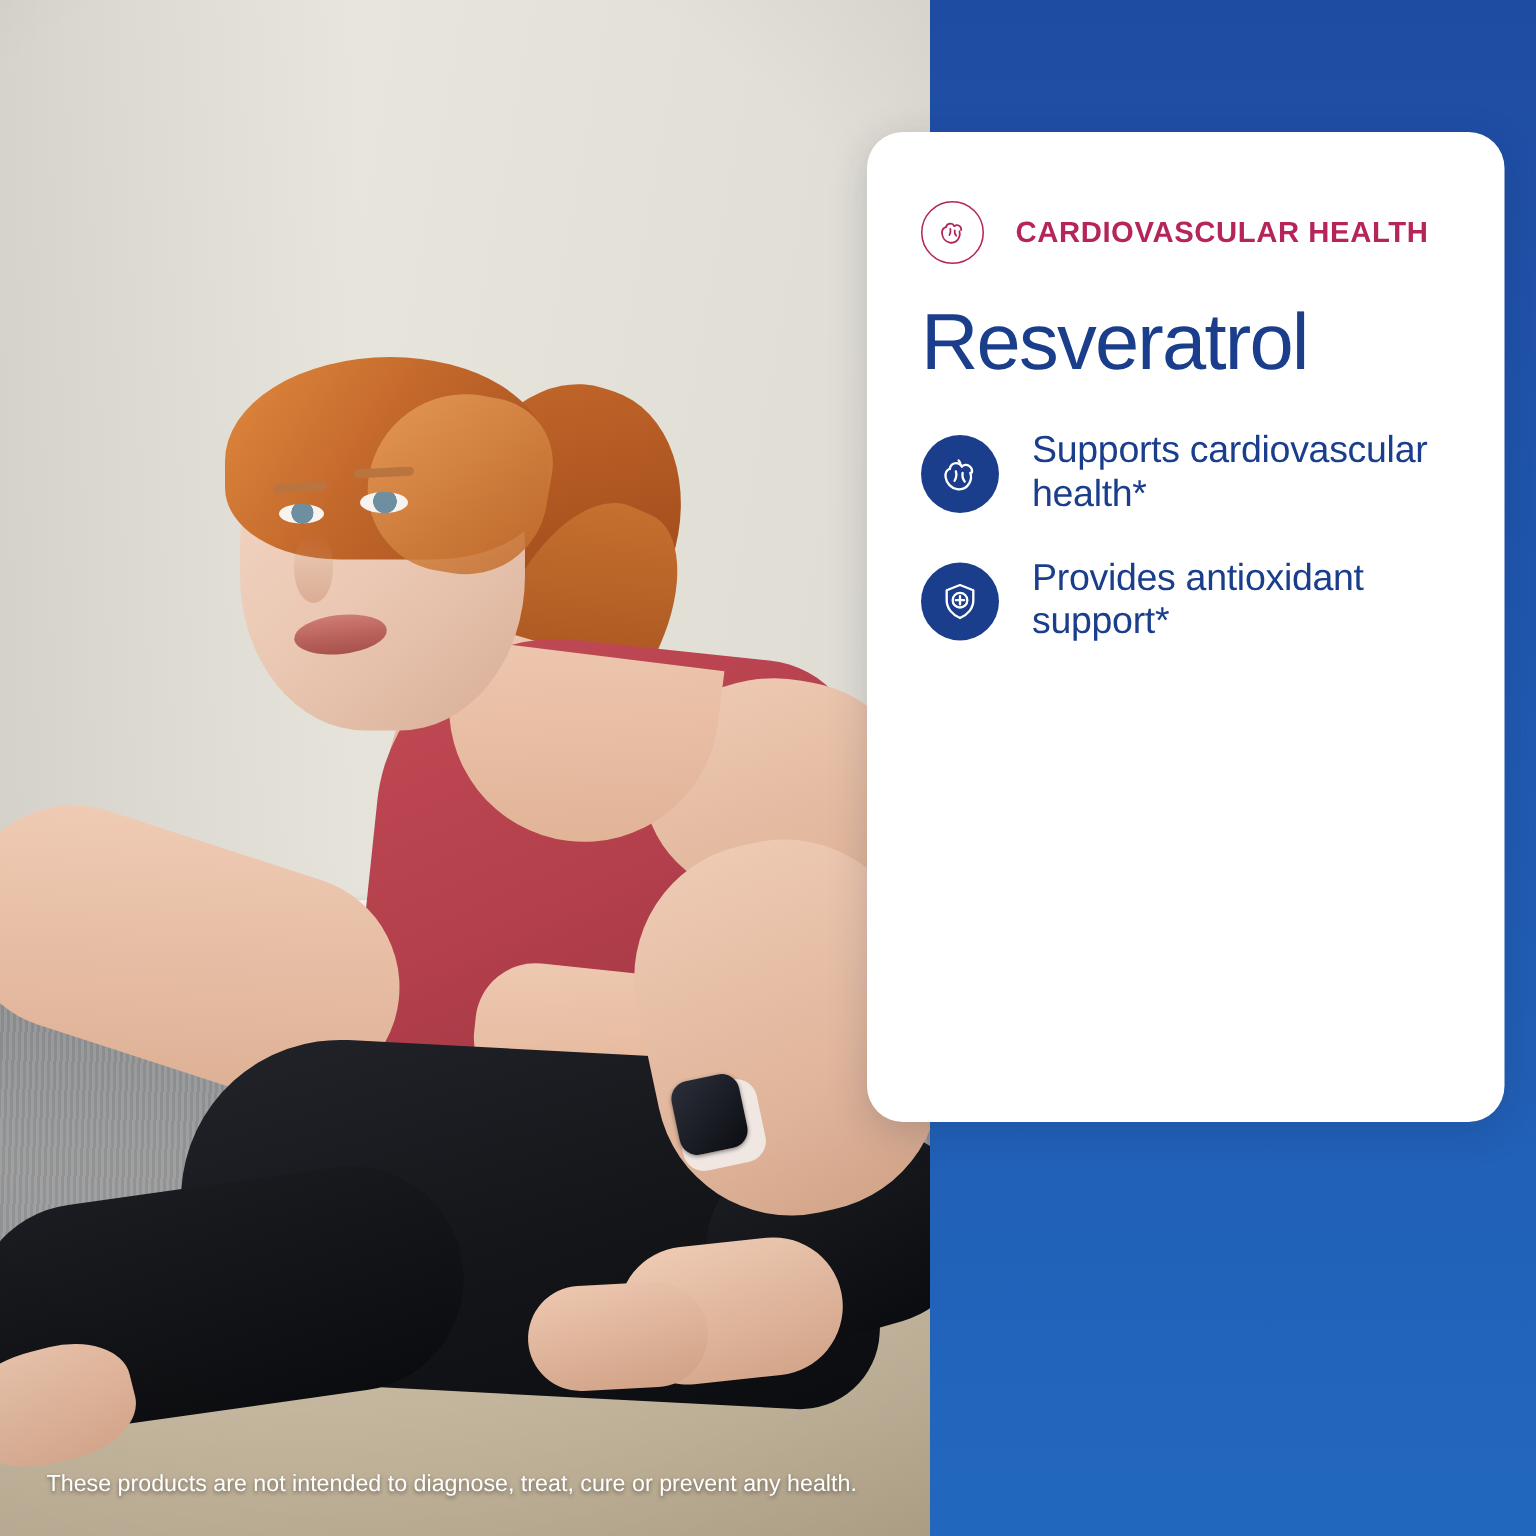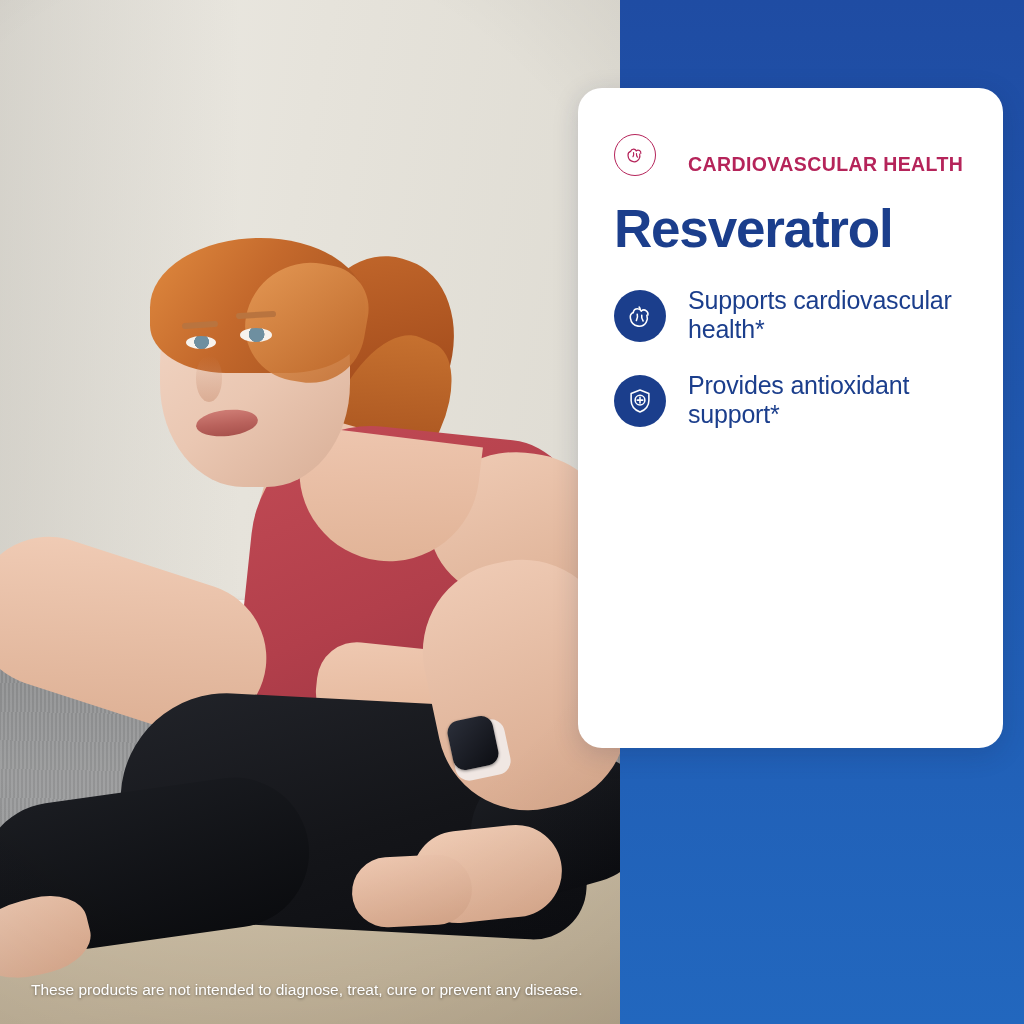--- a/index.html
+++ b/index.html
@@ -94,27 +94,27 @@
 
   
   .bluepanel{position:absolute;left:620px;top:0;width:404px;height:1024px;
         background:linear-gradient(180deg,#1F4CA3 0%,#2059B0 45%,#2267BE 100%);}
 
   
   .card{position:absolute;left:578px;top:88px;width:425px;height:660px;background:#fff;
         border-radius:24px;box-shadow:0 6px 26px rgba(20,35,70,.18);}
   .card-inner{position:absolute;left:0;top:0;right:0;bottom:0;padding:46px 34px 0 36px;box-sizing:border-box;}
 
-  .eyebrow{display:flex;align-items:flex-end;gap:32px;}
+  .eyebrow{display:flex;align-items:center;gap:21px;}
   .eyebrow-badge{width:40px;height:40px;border-radius:50%;border:1.6px solid #B5245A;
         display:flex;align-items:center;justify-content:center;flex:0 0 auto;}
   .eyebrow-text{font-size:19.5px;font-weight:bold;letter-spacing:.4px;color:#B5245A;
         font-family:"Liberation Sans",sans-serif;white-space:nowrap;}
 
-  .product-title{margin-top:26px;font-size:53px;line-height:1.02;font-weight:bold;
+  .product-title{margin-top:26px;font-size:53px;line-height:1.02;font-weight:normal;
         color:#1B3E8C;letter-spacing:-1.2px;font-family:"Liberation Sans",sans-serif;}
 
   .benefits{margin-top:30px;}
   .benefit{display:flex;align-items:flex-start;gap:22px;margin-bottom:26px;}
   .benefit-icon{width:52px;height:52px;border-radius:50%;background:#1B3E8C;flex:0 0 auto;
         display:flex;align-items:center;justify-content:center;margin-top:4px;}
   .benefit-text{font-size:25px;line-height:1.17;color:#1B3E8C;
         font-family:"Liberation Sans",sans-serif;font-weight:normal;letter-spacing:-.2px;}
 
   
@@ -216,16 +216,16 @@
             </svg>
           </span>
           <span class="benefit-text">Provides antioxidant support*</span>
         </div>
 
       </div>
     </div>
   </div>
 
   <div class="disclaimer">
-    <span class="disc-l2">These products are not intended to diagnose, treat, cure or prevent any disease.</span>
+    <span class="disc-l2">These products are not intended to diagnose, treat, cure or prevent any health.</span>
   </div>
 
 </div>
 
 </body></html>

